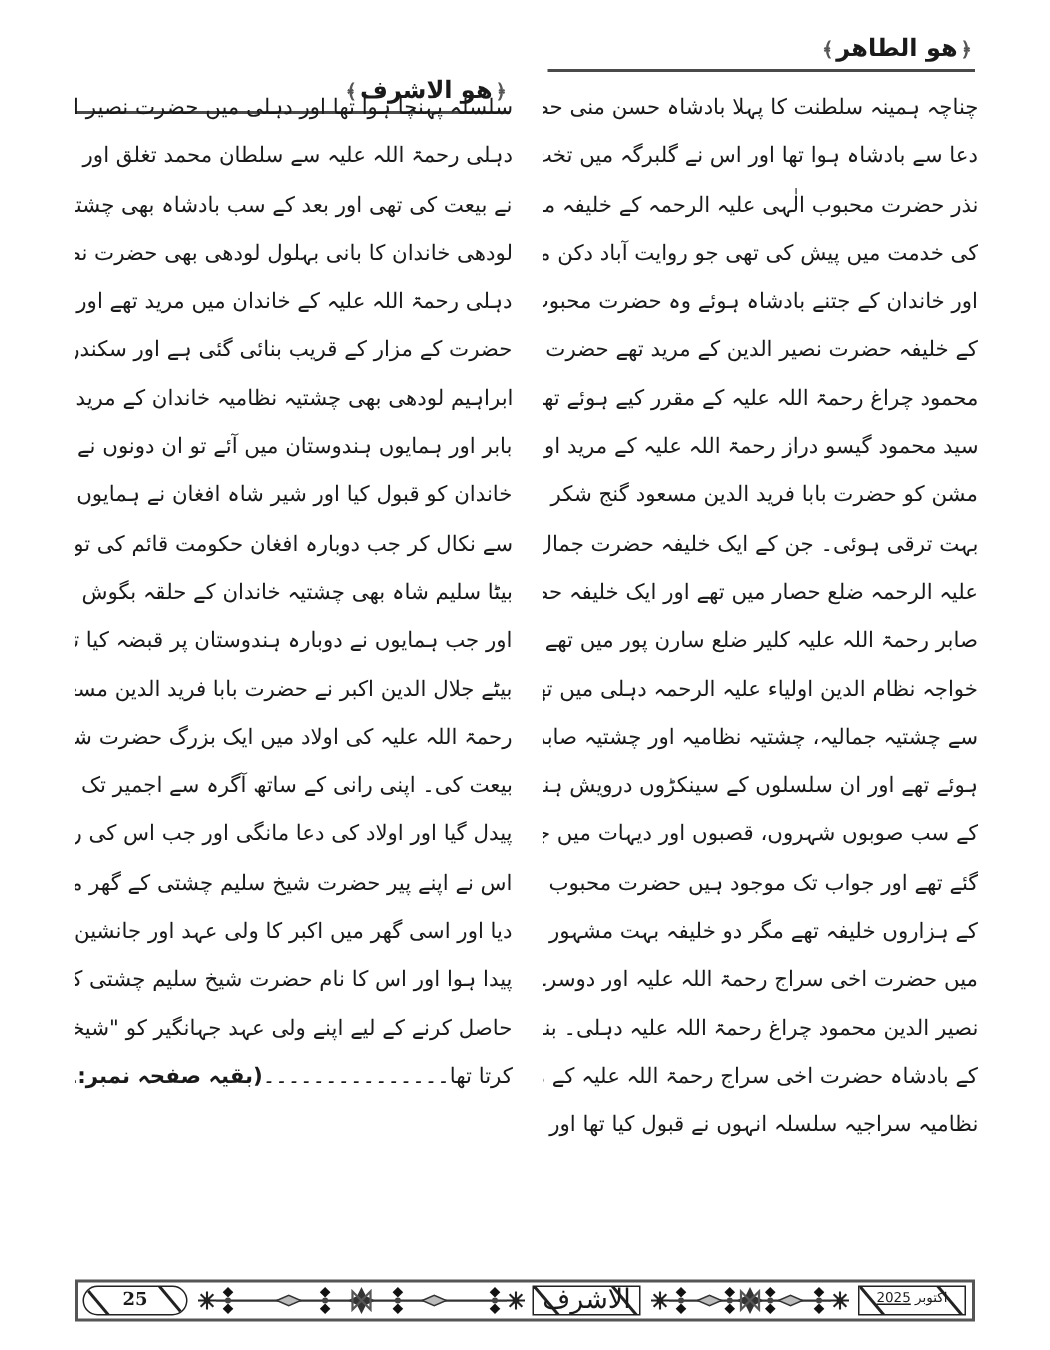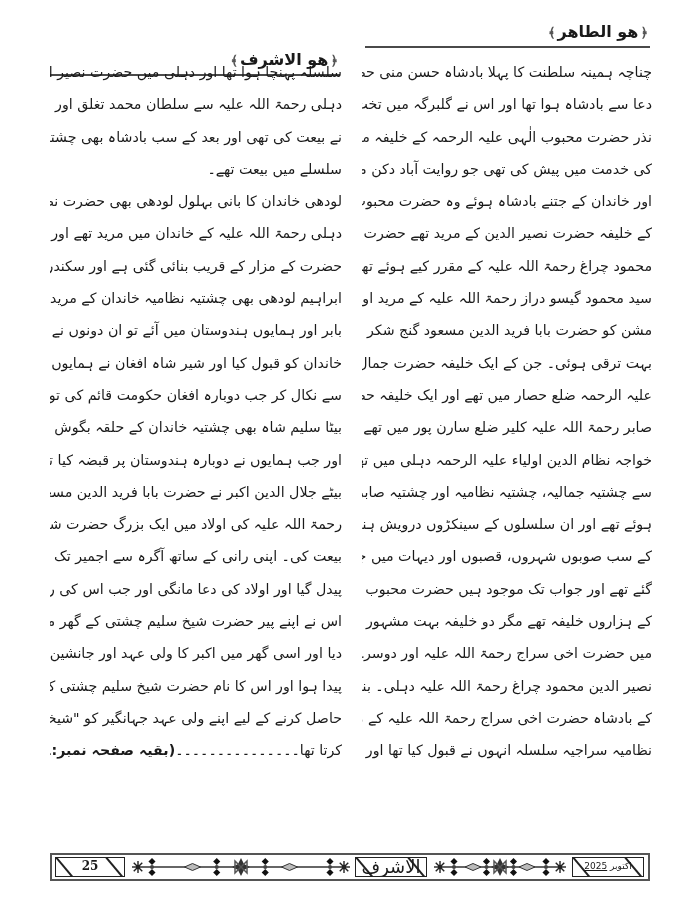--- a/index.html
+++ b/index.html
@@ -18,21 +18,21 @@
   .column.right { left: 362px; width: 290px; }
   .column.left  { left: 50px;  width: 292px; }
   .column .line { display: block; white-space: nowrap; overflow: hidden; text-align: right; }
   .continued { font-weight: bold; }
 
   .footer { position: absolute; left: 50px; top: 853px; width: 600px; height: 28px;
             border: 2px solid #555; box-sizing: border-box; background: #fff; }
   .footer .box { position: absolute; top: 2px; height: 20px; border: 1.5px solid #222;
                  box-sizing: border-box; background: #fff; overflow: hidden; }
   .footer .box .slash { position: absolute; width: 2px; height: 28px; background: #222; }
-  .footer .page-box { left: 3px; width: 70px; }
+  .footer .page-box { left: 3px; width: 70px; border-radius: 10px; }
   .footer .mag-box { left: 303px; width: 72px; }
   .footer .date-box { left: 520px; width: 72px; padding-left: 28px; }
   .footer .box span.txt { position: absolute; left: 0; right: 0; top: 0; text-align: center;
                           font-family: "DejaVu Serif", serif; font-weight: bold; font-size: 12px; line-height: 17px; }
   .footer .mag-box span.txt { font-family: "DejaVu Sans", sans-serif; font-weight: normal; font-size: 18px; direction: rtl; }
   .footer .date-box span.txt { font-family: "DejaVu Sans", sans-serif; font-weight: normal; font-size: 9px; direction: rtl; }
   .footer .date-box span.txt u { text-decoration: underline; }
   .orn-strip { position: absolute; top: 2px; height: 20px; }
   .orn-strip svg { display: block; }
 </style>
@@ -71,21 +71,20 @@
       <span class="line">میں حضرت اخی سراج رحمۃ اللہ علیہ اور دوسرے دہلی میں حضرت</span>
       <span class="line">نصیر الدین محمود چراغ رحمۃ اللہ علیہ دہلی۔ بنگال کی سب حکومتوں</span>
       <span class="line">کے بادشاہ حضرت اخی سراج رحمۃ اللہ علیہ کے مرید تھے یعنی چشتیہ</span>
       <span class="line">نظامیہ سراجیہ سلسلہ انہوں نے قبول کیا تھا اور چین میں سراجیہ</span>
     </div>
 
   <div class="column left" id="col-left">
       <span class="line">سلسلہ پہنچا ہوا تھا اور دہلی میں حضرت نصیر الدین محمود چراغ</span>
       <span class="line">دہلی رحمۃ اللہ علیہ سے سلطان محمد تغلق اور سلطان فیروز شاہ تغلق</span>
       <span class="line">نے بیعت کی تھی اور بعد کے سب بادشاہ بھی چشتیہ نظامیہ نصیریہ</span>
-      <span class="line">سلسلے میں بیعت تھے۔</span>
       <span class="line">لودھی خاندان کا بانی بہلول لودھی بھی حضرت نصیر الدین چراغ</span>
       <span class="line">دہلی رحمۃ اللہ علیہ کے خاندان میں مرید تھے اور اس کی قبر بھی</span>
       <span class="line">حضرت کے مزار کے قریب بنائی گئی ہے اور سکندر لودھی اور</span>
       <span class="line">ابراہیم لودھی بھی چشتیہ نظامیہ خاندان کے مرید تھے۔</span>
       <span class="line">بابر اور ہمایوں ہندوستان میں آئے تو ان دونوں نے بھی چشتیہ</span>
       <span class="line">خاندان کو قبول کیا اور شیر شاہ افغان نے ہمایوں کو ہندوستان</span>
       <span class="line">سے نکال کر جب دوبارہ افغان حکومت قائم کی تو وہ اور اس کا</span>
       <span class="line">بیٹا سلیم شاہ بھی چشتیہ خاندان کے حلقہ بگوش ہو گئے۔</span>
       <span class="line">اور جب ہمایوں نے دوبارہ ہندوستان پر قبضہ کیا تو اس کے</span>
       <span class="line">بیٹے جلال الدین اکبر نے حضرت بابا فرید الدین مسعود گنج شکر</span>

